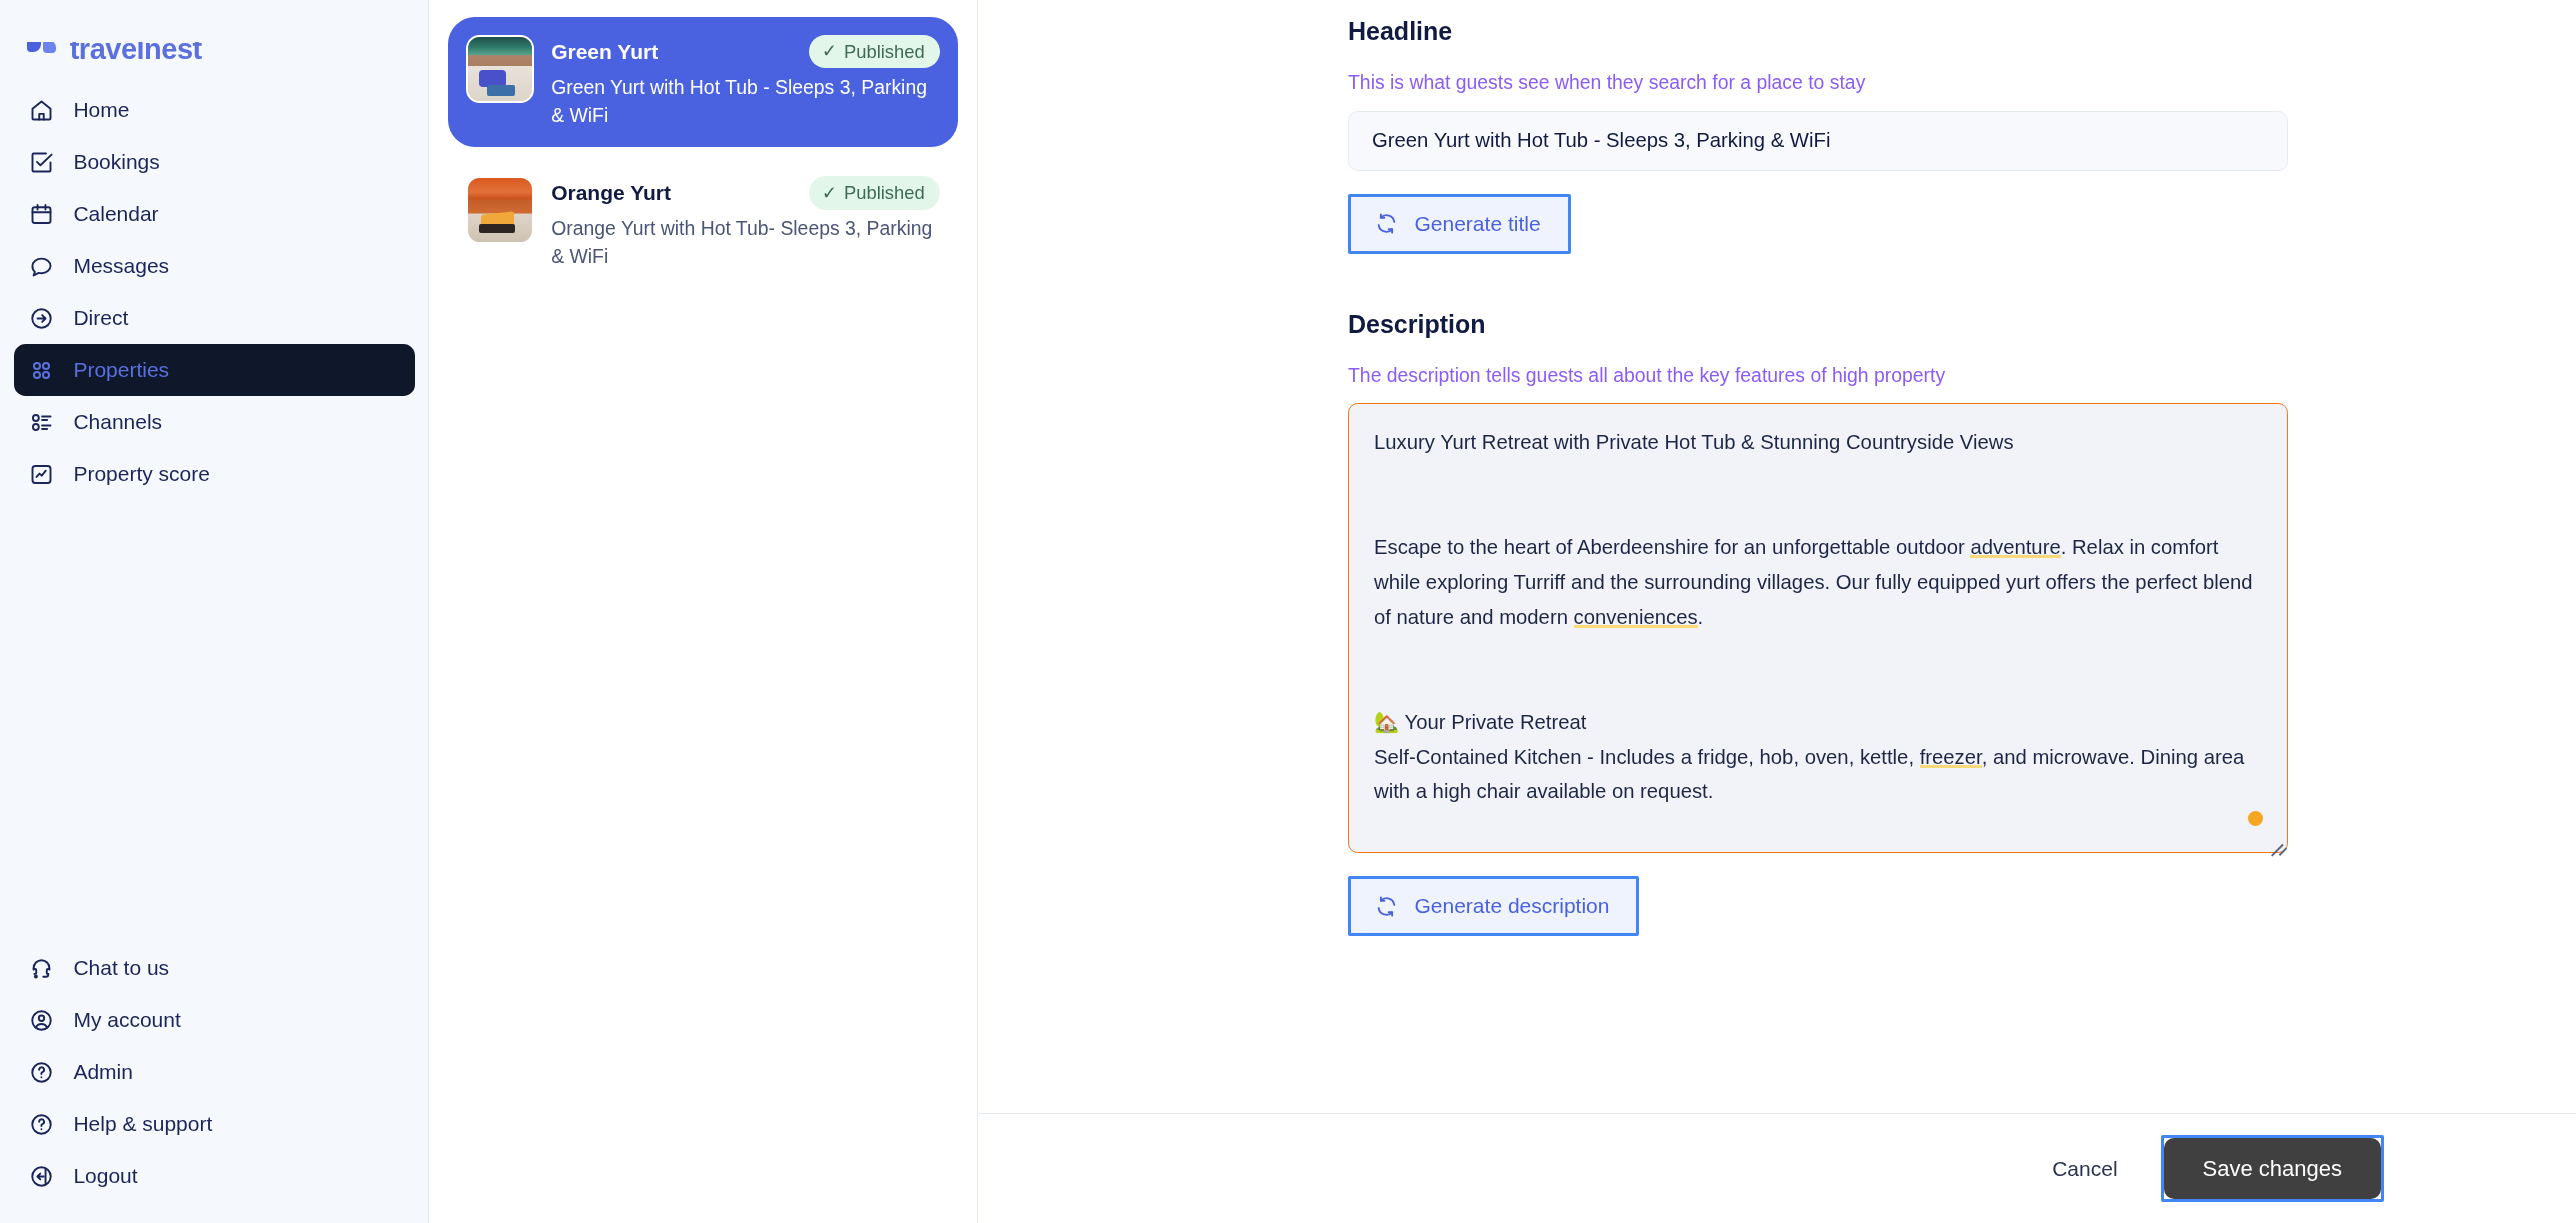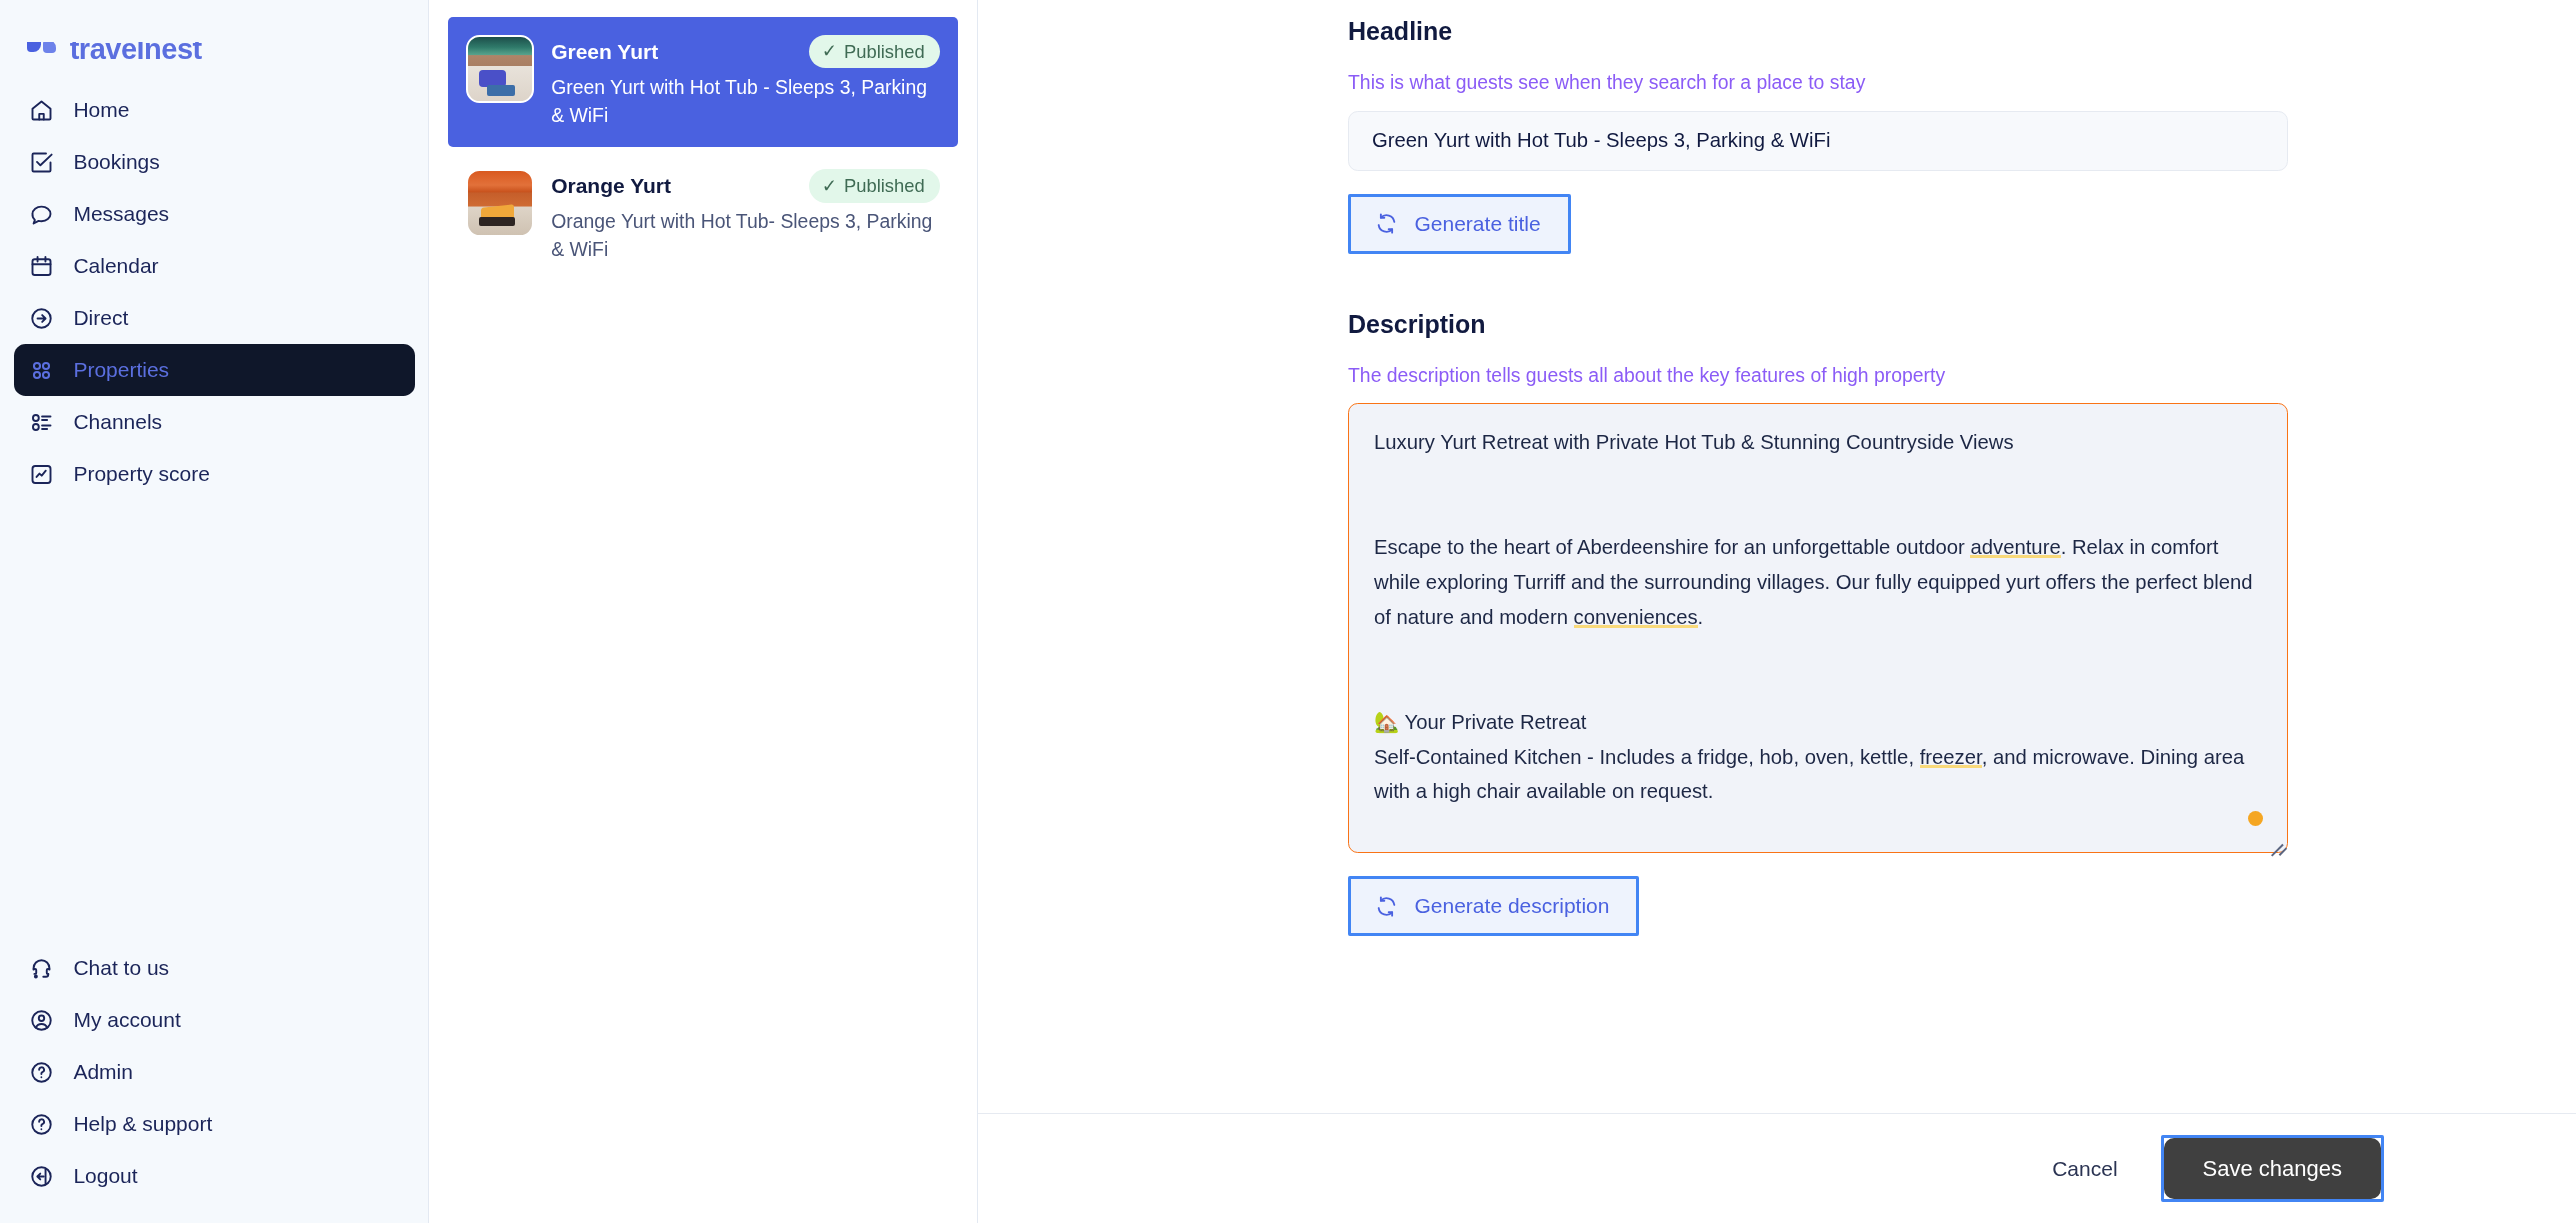--- a/index.html
+++ b/index.html
@@ -105,23 +105,23 @@
     height: 100%;
     background: #ffffff;
     border-right: 1px solid #e3e9f2;
     padding: 17.4px 19.4px 0 19.4px;
   }
 
   .prop-card {
     display: flex;
     align-items: flex-start;
     padding: 17.4px 17.4px;
-    border-radius: 5px;
+    border-radius: 27px;
     cursor: pointer;
-    margin-bottom: 5px;
+    margin-bottom: 12px;
   }
   .prop-card.selected { background: #4a61e0; }
 
   .thumb {
     width: 68px; height: 68px;
     flex: 0 0 68px;
     border-radius: 13.5px;
     margin-right: 17.4px;
     overflow: hidden;
     border: 2.9px solid #ffffff;
@@ -368,34 +368,34 @@
               <path d="M20 12v7a1 1 0 0 1-1 1H5a1 1 0 0 1-1-1V5a1 1 0 0 1 1-1h11"></path>
               <path d="M8 11.5l3 3L21 5"></path>
             </svg>
         </span>
         <span class="lbl">Bookings</span>
       </div>
 
       <div class="nav-item">
         <span class="ico">
           <svg width="27" height="27" viewBox="0 0 24 24" fill="none" stroke="#1b2559" stroke-width="1.7" stroke-linecap="round" stroke-linejoin="round">
-              <path d="M20 11.5c0 3.6-3.6 6.5-8 6.5a9.8 9.8 0 0 1-2.6-.35L5 20l1.1-3.2A6.2 6.2 0 0 1 4 11.5C4 7.9 7.6 5 12 5s8 2.9 8 6.5z"></path>
-            </svg>
-        </span>
-        <span class="lbl">Messages</span>
-      </div>
-
-      <div class="nav-item">
-        <span class="ico">
-          <svg width="27" height="27" viewBox="0 0 24 24" fill="none" stroke="#1b2559" stroke-width="1.7" stroke-linecap="round" stroke-linejoin="round">
               <rect x="4" y="5.5" width="16" height="14" rx="2"></rect>
               <path d="M4 10h16M8.5 3.5v4M15.5 3.5v4"></path>
             </svg>
         </span>
         <span class="lbl">Calendar</span>
+      </div>
+
+      <div class="nav-item">
+        <span class="ico">
+          <svg width="27" height="27" viewBox="0 0 24 24" fill="none" stroke="#1b2559" stroke-width="1.7" stroke-linecap="round" stroke-linejoin="round">
+              <path d="M20 11.5c0 3.6-3.6 6.5-8 6.5a9.8 9.8 0 0 1-2.6-.35L5 20l1.1-3.2A6.2 6.2 0 0 1 4 11.5C4 7.9 7.6 5 12 5s8 2.9 8 6.5z"></path>
+            </svg>
+        </span>
+        <span class="lbl">Messages</span>
       </div>
 
       <div class="nav-item">
         <span class="ico">
           <svg width="27" height="27" viewBox="0 0 24 24" fill="none" stroke="#1b2559" stroke-width="1.7" stroke-linecap="round" stroke-linejoin="round">
               <circle cx="12" cy="12" r="8.2"></circle>
               <path d="M8.5 12h7M12.6 9l3 3-3 3"></path>
             </svg>
         </span>
         <span class="lbl">Direct</span>

